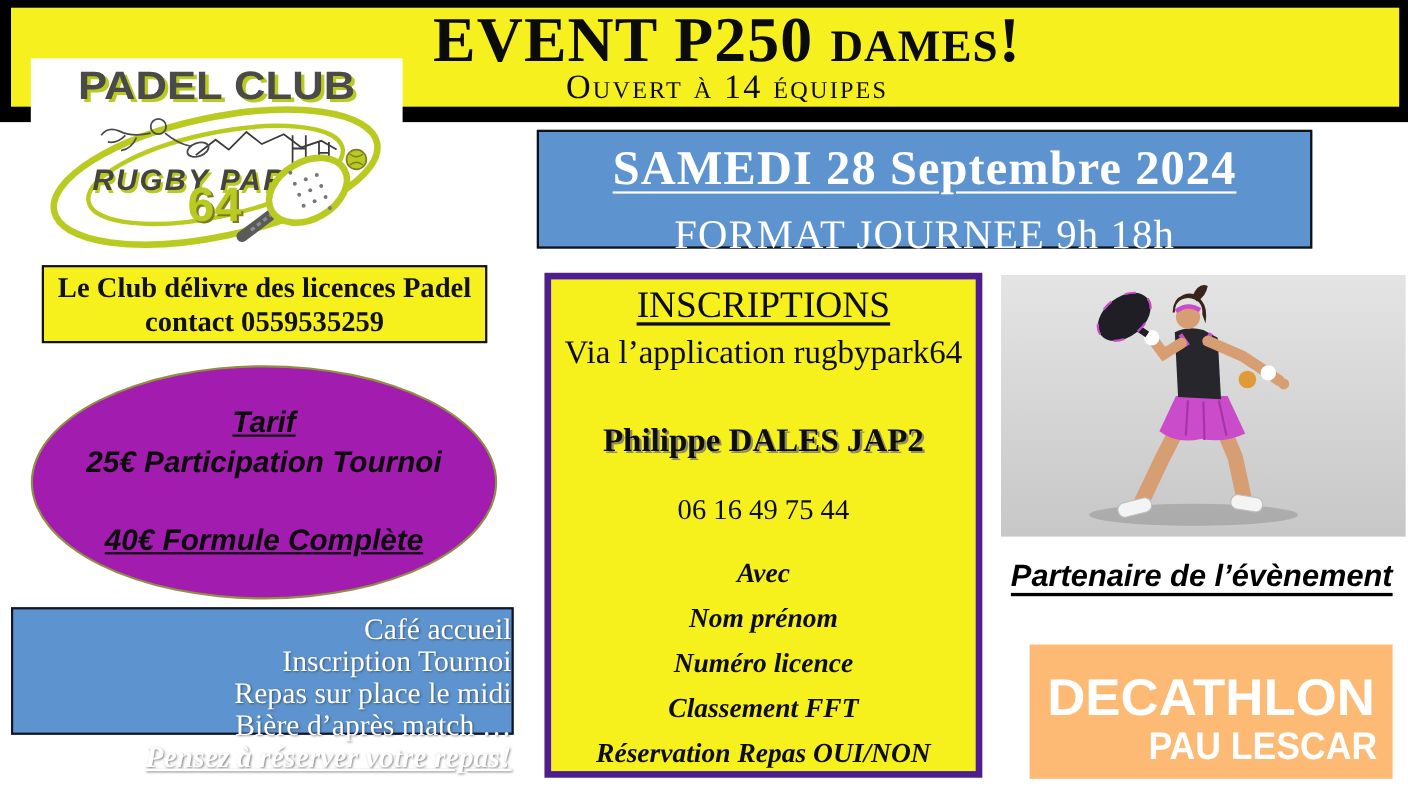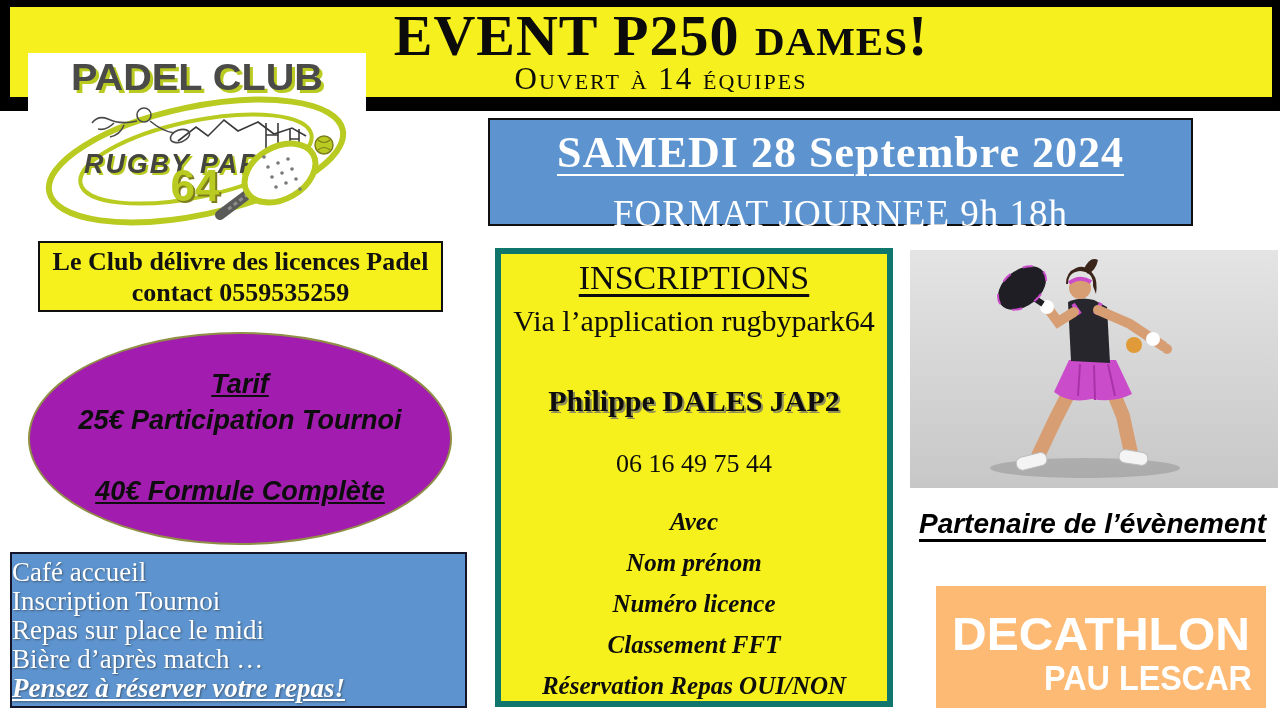--- a/index.html
+++ b/index.html
@@ -32,28 +32,28 @@
   
   .tarif{position:absolute;left:28px;top:332px;width:424px;height:213px;background:#a21caf;
     border:2px solid #8F8F45;border-radius:50%;box-sizing:border-box;text-align:center;
     font-family:"Liberation Sans", sans-serif;font-weight:bold;font-style:italic;
     font-size:27px;color:#0d0d0d;}
   .tarif-title{margin-top:35px;}
   .tarif-p1{margin-top:5px;}
   .tarif-p2{margin-top:40px;}
   .u{text-decoration:underline;}
   
-  .info-box{position:absolute;left:10px;top:552px;width:457px;height:156px;background:#5D94CF;
-    border:2px solid #15152a;box-sizing:border-box;text-align:left;color:#fff;
+  .info-box{position:absolute;left:10px;top:552px;width:457px;height:116px;background:#5D94CF;
+    border:2px solid #15152a;box-sizing:border-box;text-align:right;color:#fff;
     font-size:27px;line-height:29px;padding-top:4px;
     text-shadow:1px 1px 2px rgba(40,40,40,.55);}
   .info-highlight{font-weight:bold;font-style:italic;text-decoration:underline;}
   
   .insc-box{position:absolute;left:495px;top:248px;width:398px;height:459px;background:#F6F11D;
-    border:6px solid #0f766e;box-sizing:border-box;text-align:center;color:#0d0d0d;}
+    border:6px solid #4c1d95;box-sizing:border-box;text-align:center;color:#0d0d0d;}
   .insc-title{margin-top:5px;font-size:34px;text-decoration:underline;text-underline-offset:5px;}
   .insc-via{margin-top:7px;font-size:30px;}
   .insc-name{margin-top:46px;font-size:30px;font-weight:bold;
     text-shadow:2px 2px 0 rgba(110,110,110,.75);}
   .insc-phone{margin-top:31px;font-size:26px;}
   .insc-item{font-size:25px;font-weight:bold;font-style:italic;margin-top:13px;}
   .insc-item.first{margin-top:29px;}
   
   .player{position:absolute;left:910px;top:250px;width:368px;height:238px;}
   

